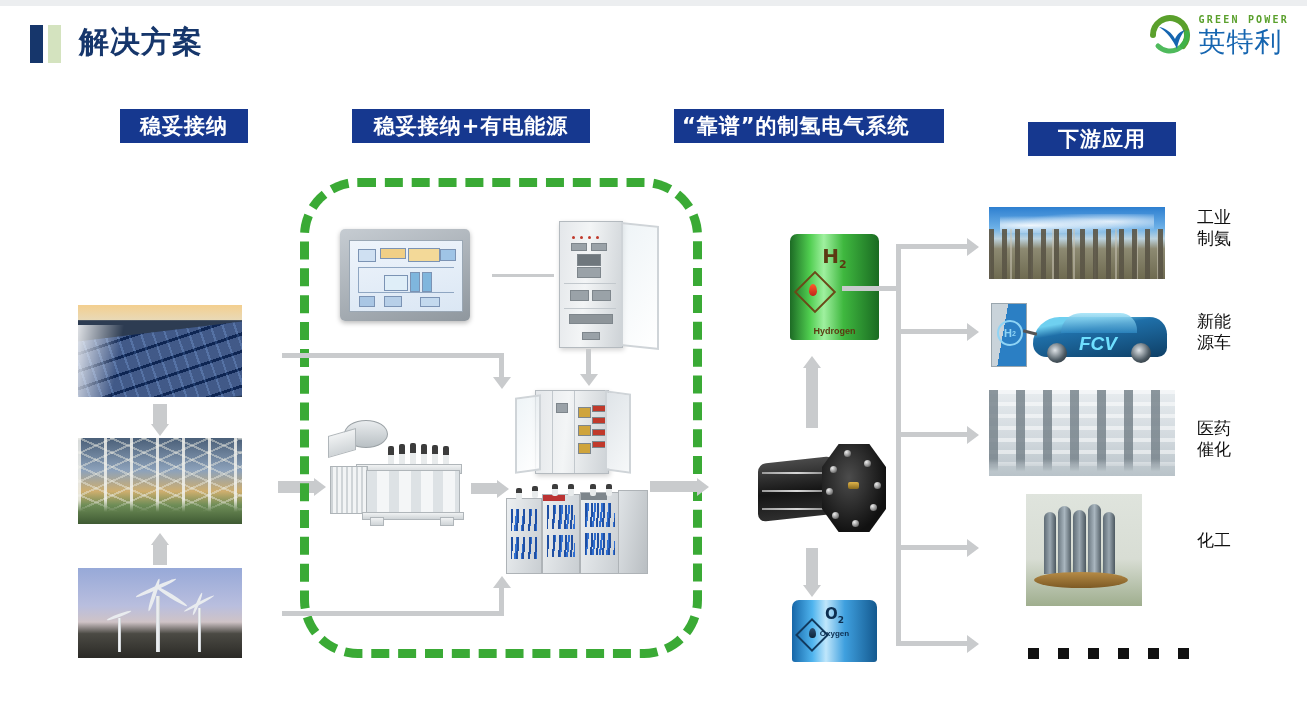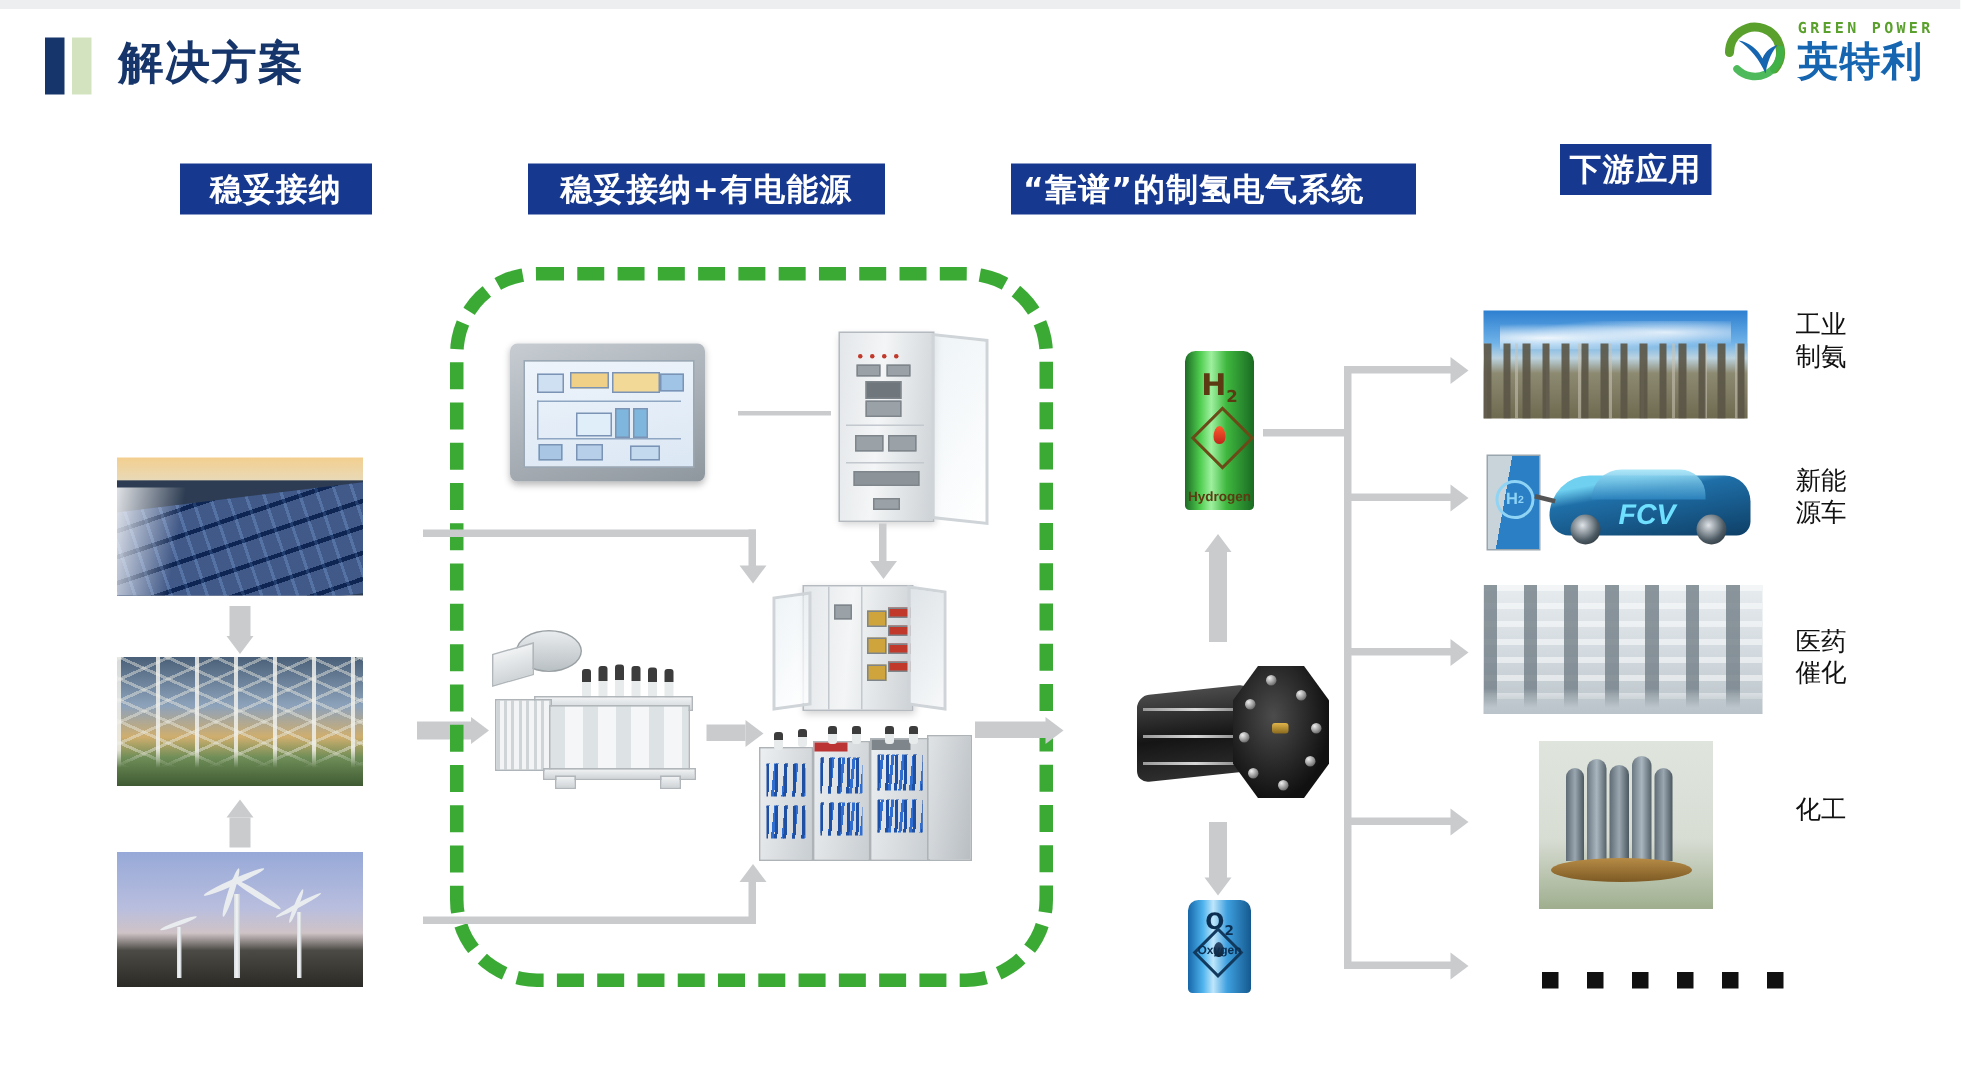--- a/index.html
+++ b/index.html
@@ -15,21 +15,21 @@
   .title-bar-blue{width:13px;height:38px;background:#16366b;}
   .title-bar-green{width:13px;height:38px;background:#d4e3bf;margin-left:5px;}
   .title-text{font-size:30px;font-weight:bold;color:#16366b;margin-left:18px;letter-spacing:1px;
     font-family:"DejaVu Sans","Liberation Sans",sans-serif;}
   
   .logo{position:absolute;right:18px;top:12px;display:flex;align-items:center;gap:6px;}
   .logo-mark{width:46px;height:46px;position:relative;}
   .logo-txt{display:flex;flex-direction:column;line-height:1;}
   .logo-en{font-size:10px;letter-spacing:2.2px;color:#5aa02c;font-weight:bold;
     font-family:"DejaVu Sans Mono","Liberation Mono",monospace;}
-  .logo-cn{font-size:27px;font-weight:bold;color:#1565b0;margin-top:3px;letter-spacing:1px;
+  .logo-cn{font-size:27px;font-weight:normal;color:#1565b0;margin-top:3px;letter-spacing:1px;
     font-family:"DejaVu Sans","Liberation Sans",sans-serif;}
   
   .chip{position:absolute;background:#16388f;color:#fff;font-weight:bold;
     font-size:21px;display:flex;align-items:center;justify-content:center;
     letter-spacing:1px;white-space:nowrap;height:34px;
     font-family:"DejaVu Sans","Liberation Sans",sans-serif;}
   .chip-overflow{overflow:hidden;}
   .chip-overflow span{display:inline-block;transform:translateX(0);}
   
   .photo{position:absolute;overflow:hidden;background:#ccd;}
@@ -62,21 +62,21 @@
                 radial-gradient(ellipse at 72% 40%,rgba(255,255,255,.8),rgba(255,255,255,0) 58%);}
   .fcv{background:#fff;}
   .pharma{background:linear-gradient(180deg,#e7ecef 0%,#d2d9de 55%,#b9c3c9 100%);}
   .pharma:after{content:"";position:absolute;inset:0;
      background:
        repeating-linear-gradient(90deg,rgba(120,132,140,.85) 0 9px,rgba(0,0,0,0) 9px 27px),
        repeating-linear-gradient(180deg,rgba(255,255,255,.5) 0 4px,rgba(0,0,0,0) 4px 12px);
      mask-image:linear-gradient(180deg,#000 0 80%,transparent 95%);}
   .chem{background:linear-gradient(180deg,#dfe4dd 0%,#d8ddd4 58%,#9fae8e 100%);}
   
-  .cyl{position:absolute;border-radius:7px 7px 3px 3px;overflow:hidden;}
+  .cyl{position:absolute;border-radius:7px 7px 3px 3px;overflow:hidden;padding-left:43px;}
   .cyl-h2{background:linear-gradient(90deg,#1d6b25 0%,#4fcd4f 22%,#9ff09f 38%,#3fb83f 60%,#1a6b22 100%);}
   .cyl-o2{background:linear-gradient(90deg,#1666a8 0%,#4fb4ee 24%,#bfe6fb 40%,#3fa0df 62%,#14598f 100%);}
   .cyl-label{position:absolute;left:0;right:0;text-align:center;font-weight:bold;
     font-family:"DejaVu Sans","Liberation Sans",sans-serif;}
   .gasname{position:absolute;left:0;right:0;text-align:center;font-size:9px;font-weight:bold;}
   .hazdia{position:absolute;width:26px;height:26px;transform:rotate(45deg);}
   
   .eq{position:absolute;}
   
   .hmi-bezel{position:absolute;background:linear-gradient(160deg,#c6ccd2,#8f979e);
@@ -152,21 +152,21 @@
 </div>
 
 <div class="chip" style="left:120px;top:109px;width:128px;">稳妥接纳</div>
 
 <div class="chip" style="left:352px;top:109px;width:238px;">稳妥接纳+有电能源</div>
 
 <div class="chip chip-overflow" style="left:674px;top:109px;width:262px;justify-content:flex-start;padding-left:8px;">
   <span>“靠谱”的制氢电气系统</span>
 </div>
 
-<div class="chip" style="left:1028px;top:96px;width:101px;margin-left:12px;">下游应用</div>
+<div class="chip" style="left:1028px;top:122px;width:148px;">下游应用</div>
 
 <div class="photo solar" style="left:78px;top:305px;width:164px;height:92px;"></div>
 
 <div class="arrow-shaft" style="left:153px;top:404px;width:14px;height:20px;"></div>
 <div class="arrow-head ah-down" style="left:151px;top:424px;"></div>
 
 <div class="photo substation" style="left:78px;top:438px;width:164px;height:86px;"></div>
 
 <div class="arrow-head ah-up" style="left:151px;top:533px;"></div>
 <div class="arrow-shaft" style="left:153px;top:545px;width:14px;height:20px;"></div>

